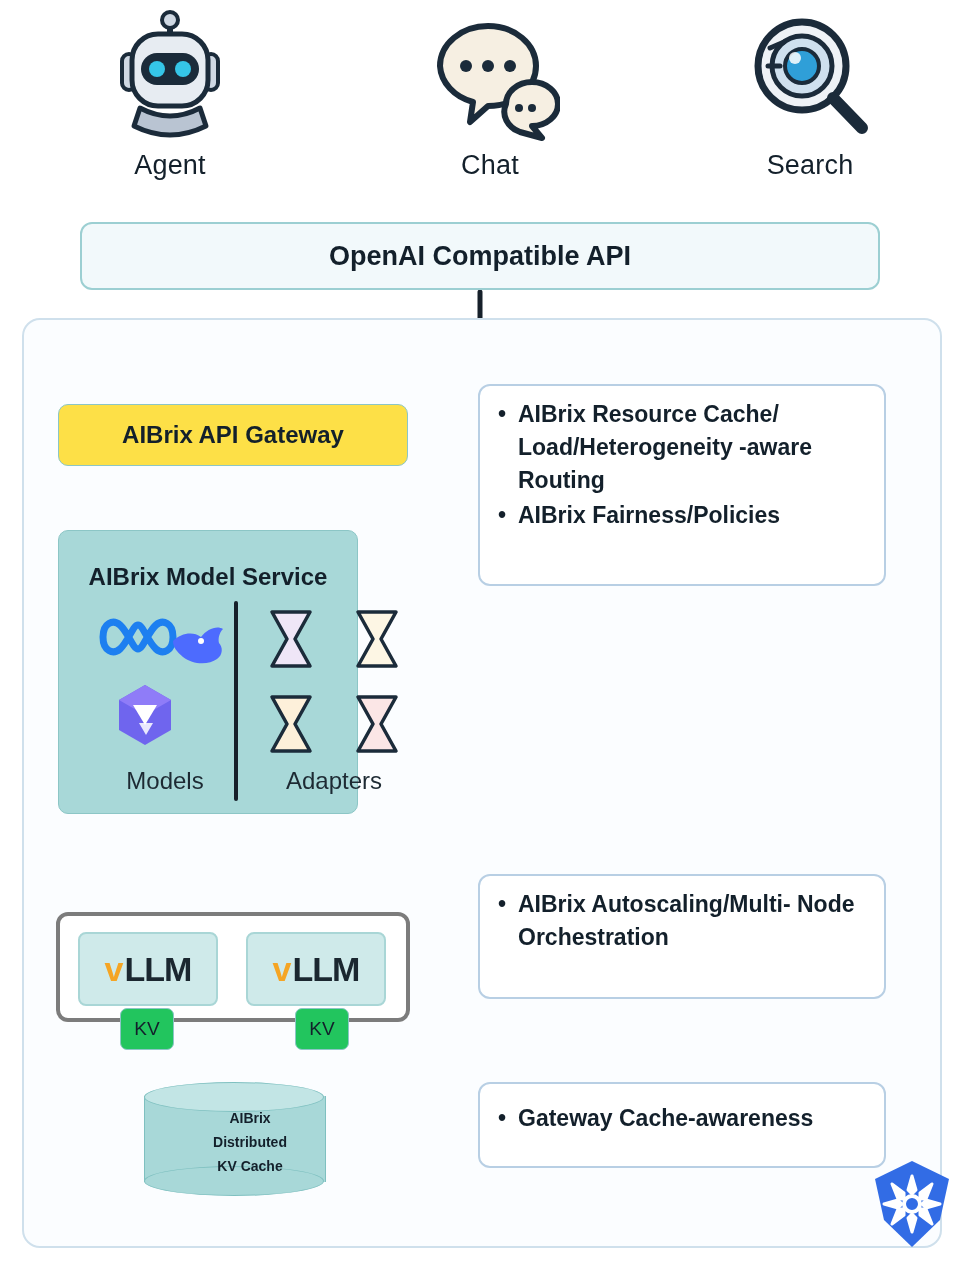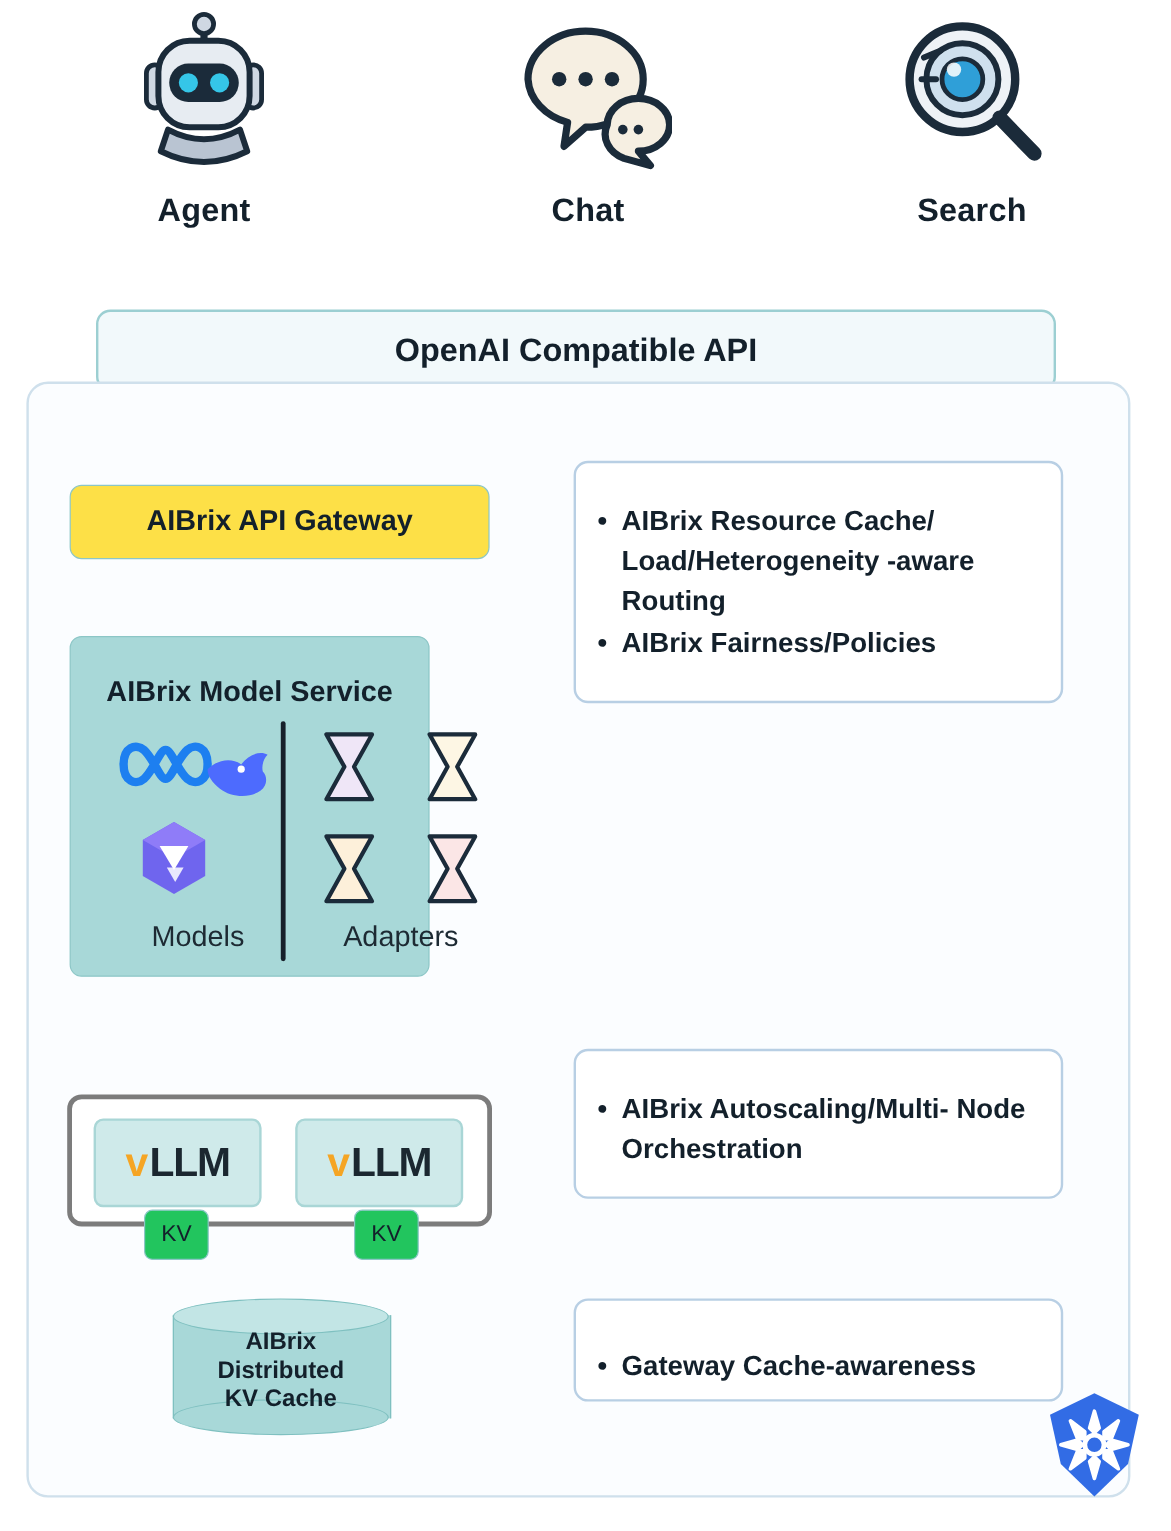--- a/index.html
+++ b/index.html
@@ -38,44 +38,43 @@
     align-items: center;
   }
   .client .glyph {
     width: 140px;
     height: 140px;
     display: flex;
     align-items: center;
     justify-content: center;
   }
   .client .caption {
-    margin-top: 12px;
+    margin-top: 2px;
     font-size: 27px;
-    font-weight: bold;
+    font-weight: normal;
     color: #13202b;
     letter-spacing: .2px;
   }
   
   .api-bar {
     position: absolute;
     left: 80px;
     top: 222px;
     width: 800px;
     height: 68px;
     border: 2px solid #9ccfd2;
     border-radius: 12px;
     background: #f2f9fb;
     display: flex;
     align-items: center;
     justify-content: center;
     font-size: 27px;
     font-weight: bold;
     color: #13202b;
     box-sizing: border-box;
-    margin-top: 36px;
   }
   
   .outer-box {
     position: absolute;
     left: 22px;
     top: 318px;
     width: 920px;
     height: 930px;
     border: 2px solid #cfe0ec;
     border-radius: 18px;
@@ -248,33 +247,34 @@
     background: #a8d8d8;
     border: 1px solid #7fc0c0;
     border-radius: 50%;
     box-sizing: border-box;
   }
   .cyl .label {
     position: absolute;
     left: 0; top: 24px;
     width: 180px;
     text-align: center;
-    font-size: 20px;
+    font-size: 14px;
     font-weight: bold;
     color: #13202b;
     line-height: 24px;
+    padding-left: 16px;
   }
   
   .callout {
     position: absolute;
     border: 2px solid #b8cfe4;
     border-radius: 12px;
     background: #ffffff;
     box-sizing: border-box;
-    padding: 32px 18px 14px 16px;
+    padding: 12px 18px 14px 16px;
   }
   .callout ul {
     margin: 0;
     padding-left: 22px;
     list-style: none;
   }
   .callout li {
     position: relative;
     font-size: 23px;
     font-weight: bold;

